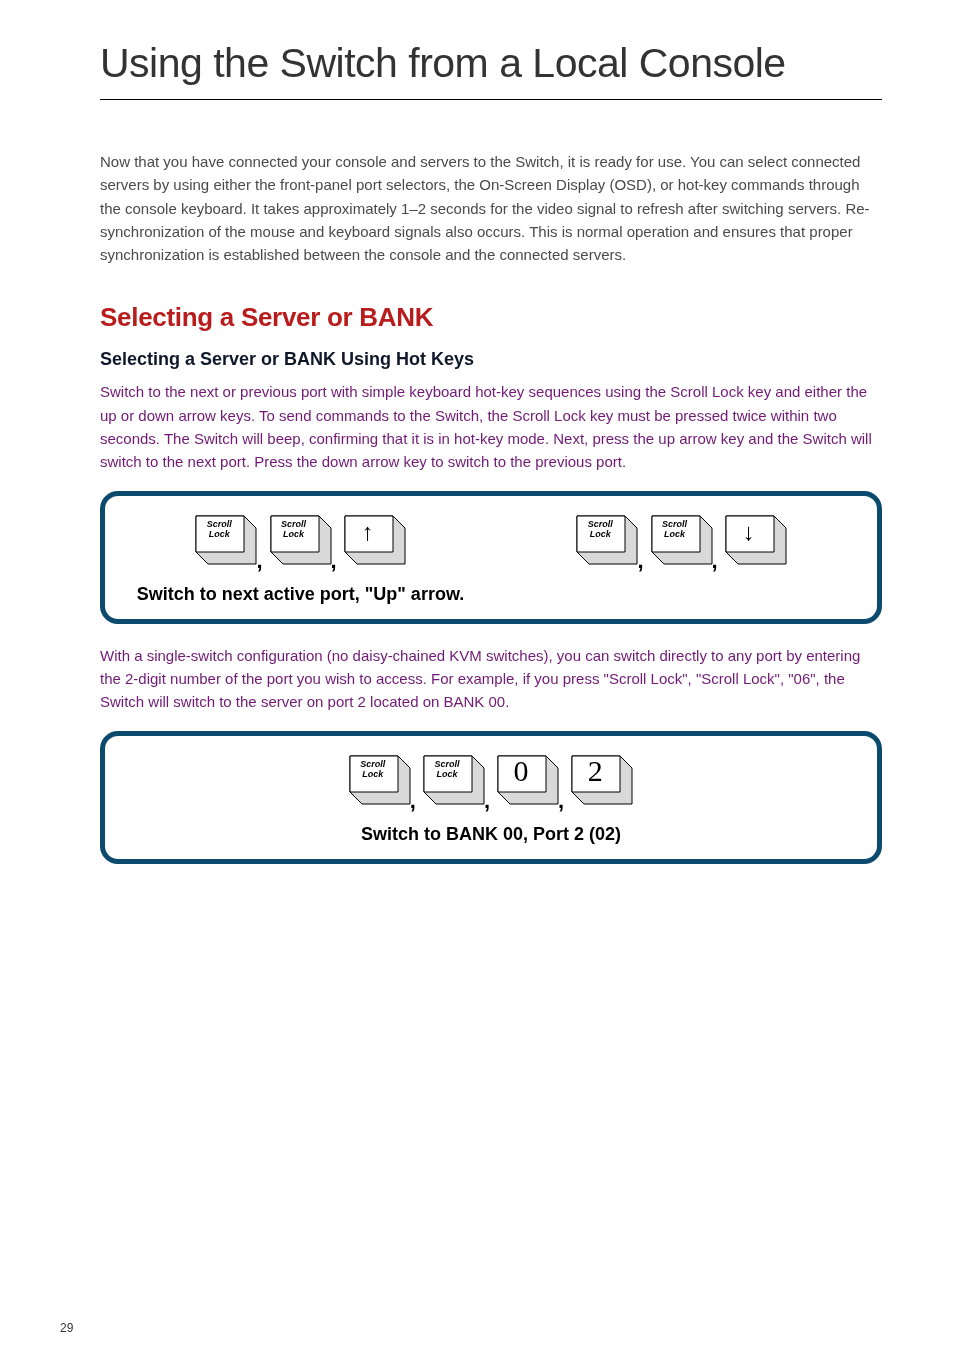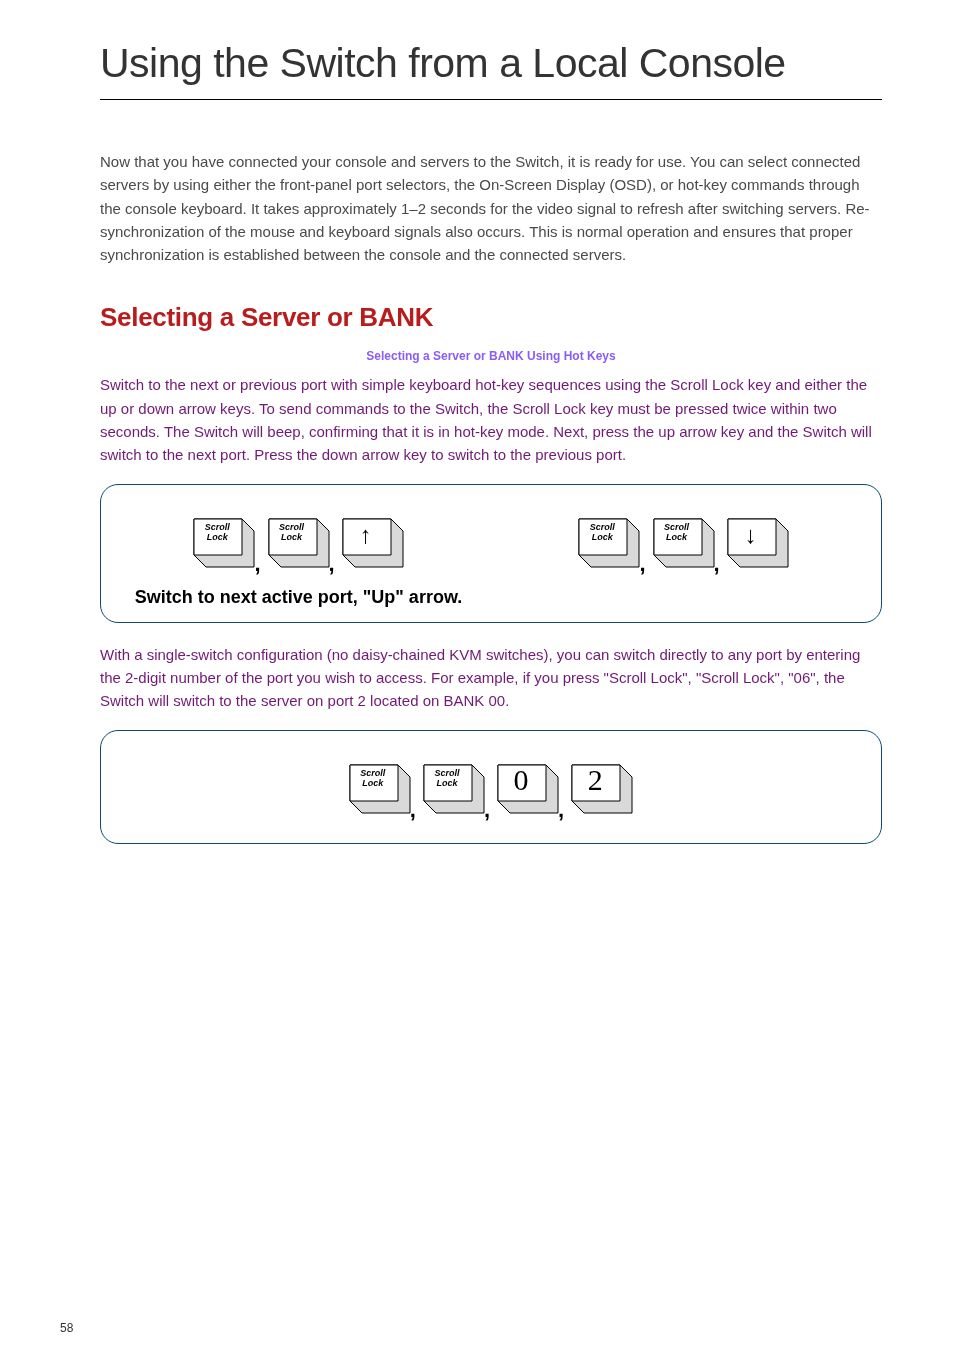--- a/index.html
+++ b/index.html
@@ -32,37 +32,36 @@
   }
   .h2 {
     font-size: 26px;
     font-weight: bold;
     color: #b91c1c;
     margin-bottom: 16px;
     font-family: "Trebuchet MS", Arial, sans-serif;
     letter-spacing: -0.3px;
   }
   .h3 {
-    font-size: 12px;
-    font-weight: bold;
-    color: #8b5cf6;
+    font-size: 18px;
+    font-weight: bold;
+    color: #0f172a;
     margin-bottom: 10px;
     font-family: "Trebuchet MS", Arial, sans-serif;
-    text-align: center;
   }
   .para {
     font-size: 15px;
     line-height: 1.55;
     color: #701a75;
     margin-bottom: 18px;
   }
   .diagram-box {
-    border: 1px solid #0c4a6e;
+    border: 5px solid #0c4a6e;
     border-radius: 18px;
-    padding: 32px 20px 12px 20px;
+    padding: 18px 20px 12px 20px;
     margin-bottom: 20px;
   }
   .diagram-row {
     display: flex;
     justify-content: space-between;
     gap: 30px;
   }
   .diagram-col {
     flex: 1;
     display: flex;
@@ -246,15 +245,16 @@
     </div>
     <span class="comma">,</span>
     <div class="key">
       <svg viewBox="0 0 64 52">
           <polygon points="2,2 50,2 62,14 62,50 14,50 2,38" fill="#d9d9d9" stroke="#000" stroke-width="1"></polygon>
           <polygon points="2,2 50,2 50,38 2,38" fill="#fff" stroke="#000" stroke-width="1"></polygon>
         </svg>
       <div class="key-big">2</div>
     </div>
   </div>
+  <div class="caption" style="text-align:center;">Switch to BANK 00, Port 2 (02)</div>
 </div>
 
-<div class="page-num">58</div>
+<div class="page-num">29</div>
 
 </body></html>

